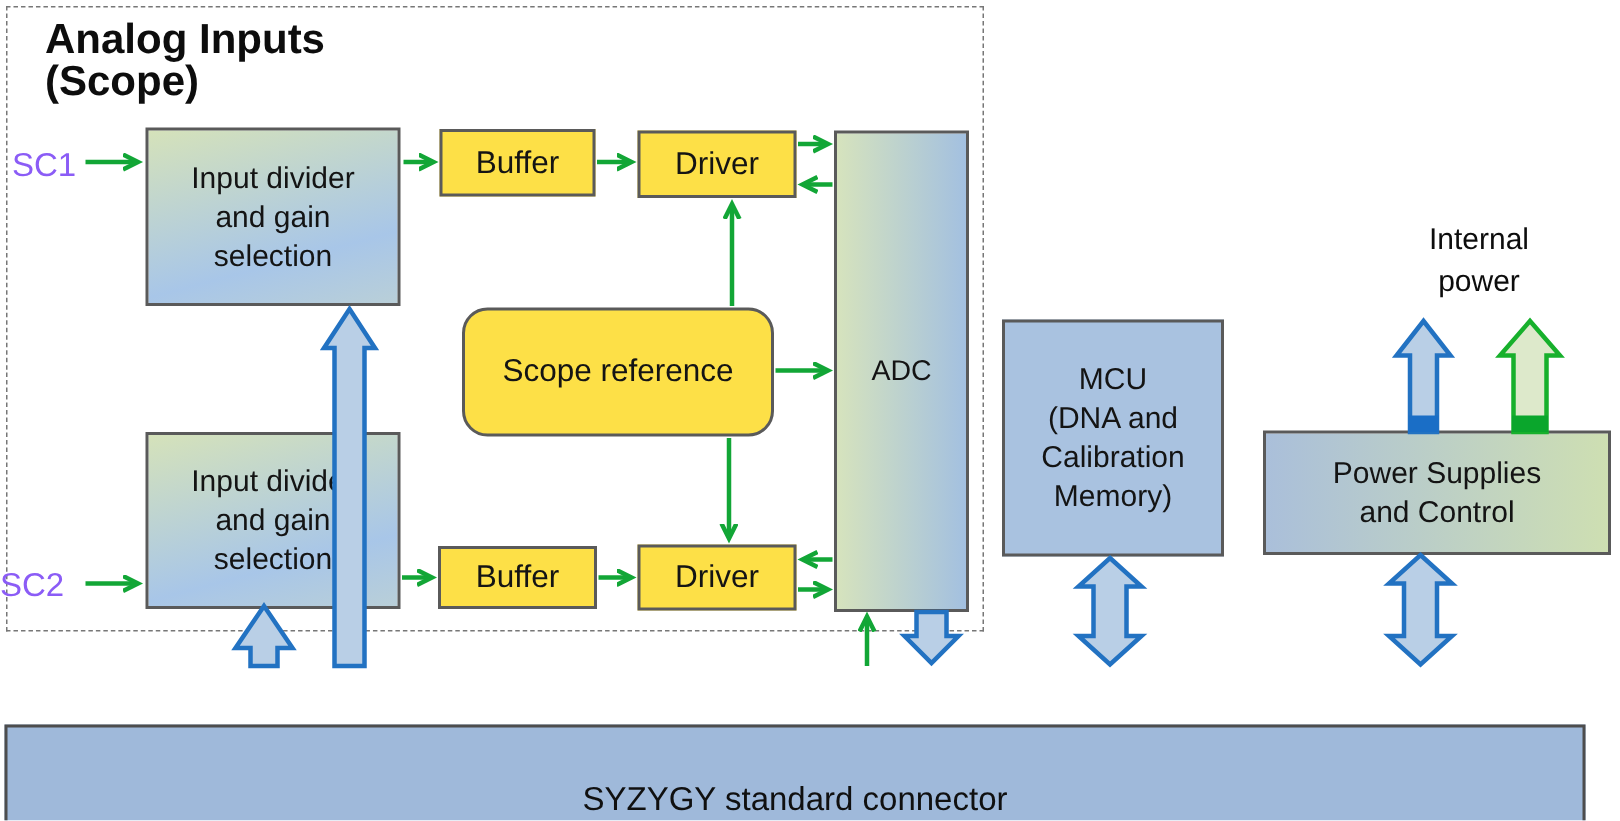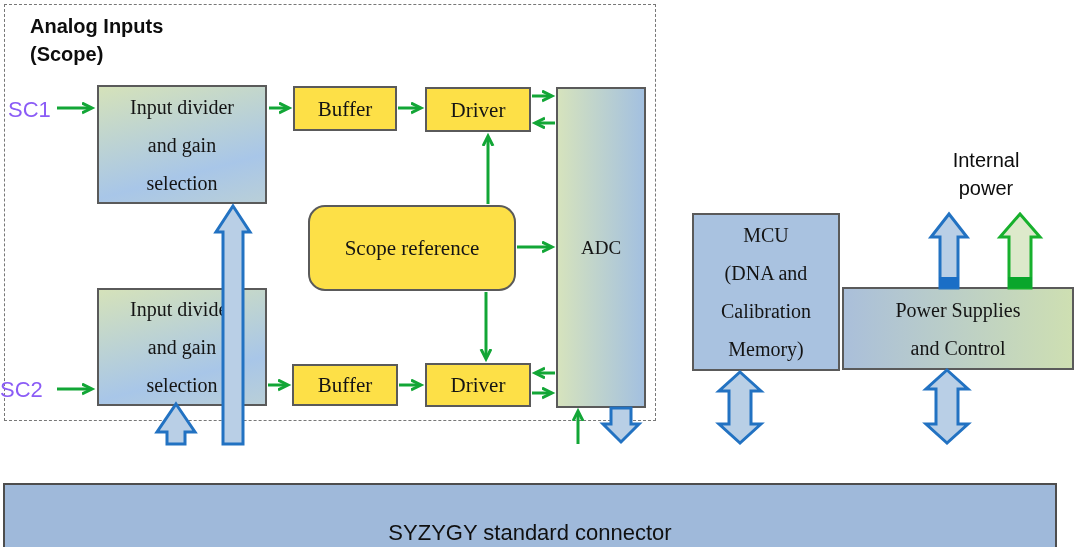--- a/index.html
+++ b/index.html
@@ -3,33 +3,33 @@
 <meta charset="utf-8">
 <style>
   html,body{margin:0;padding:0;background:#ffffff;}
   #canvas{
     position:relative;width:1080px;height:547px;background:#ffffff;overflow:hidden;
     font-family:"Liberation Sans","DejaVu Sans",sans-serif;color:#111;
   }
   .block{
     position:absolute;border:2px solid #5a5a5a;box-sizing:border-box;
     display:flex;align-items:center;justify-content:center;text-align:center;
-    white-space:pre-line;font-size:20px;line-height:38px;color:#141414;font-family:Liberation Serif, serif;
+    white-space:pre-line;font-size:20px;line-height:26px;color:#141414;
   }
   .green-block{background:#fde047;}
   .blue-block{background:#a9c2e0;}
   .grad-v{background:linear-gradient(165deg,#d5e2ba 0%,#a8c6e8 70%,#b9cfd8 100%);}
   .grad-adc{background:linear-gradient(90deg,#d6e3bd 0%,#a3c0e0 100%);font-size:19px;}
   .grad-power{background:linear-gradient(90deg,#aabfda 0%,#cedfb2 100%);}
   #dashed-box{
     position:absolute;left:4px;top:4px;width:652px;height:417px;
     border:1.5px dashed #777;box-sizing:border-box;
   }
   #analog-title{
-    position:absolute;left:30px;top:12px;font-size:20px;line-height:28px;
+    position:absolute;left:30px;top:12px;font-size:28px;line-height:28px;
     font-weight:bold;white-space:pre-line;color:#0d0d0d;
   }
   .port-label{position:absolute;font-size:22px;color:#8b5cf6;}
   #internal-power-label{
     position:absolute;left:926px;top:146px;width:120px;text-align:center;
     font-size:20px;line-height:28px;white-space:pre-line;color:#0d0d0d;
   }
   #connector{
     position:absolute;left:3px;top:443px;width:1054px;height:99px;
     background:#9fb9da;border:2px solid #4d4d4d;box-sizing:border-box;
@@ -57,21 +57,21 @@
 selection</div>
   <div class="block green-block" style="left:293px;top:86px;width:104px;height:45px;font-size:21px;">Buffer</div>
   <div class="block green-block" style="left:425px;top:87px;width:106px;height:45px;font-size:21px;">Driver</div>
   <div class="block grad-adc" style="left:556px;top:87px;width:90px;height:321px;">ADC</div>
   <div class="block green-block" style="left:308px;top:205px;width:208px;height:86px;font-size:21px;border-radius:17px;">Scope reference</div>
   <div class="block grad-v" style="left:97px;top:288px;width:170px;height:118px;">Input divider
 and gain
 selection</div>
   <div class="block green-block" style="left:292px;top:364px;width:106px;height:42px;font-size:21px;">Buffer</div>
   <div class="block green-block" style="left:425px;top:363px;width:106px;height:44px;font-size:21px;">Driver</div>
-  <div class="block blue-block" style="left:692px;top:213px;width:148px;height:158px;">MCU
+  <div class="block blue-block" style="left:668px;top:213px;width:148px;height:158px;">MCU
 (DNA and
 Calibration
 Memory)</div>
   <div class="block grad-power" style="left:842px;top:287px;width:232px;height:83px;">Power Supplies
 and Control</div>
 
   <div id="internal-power-label">Internal
 power</div>
 
   <div id="connector">

